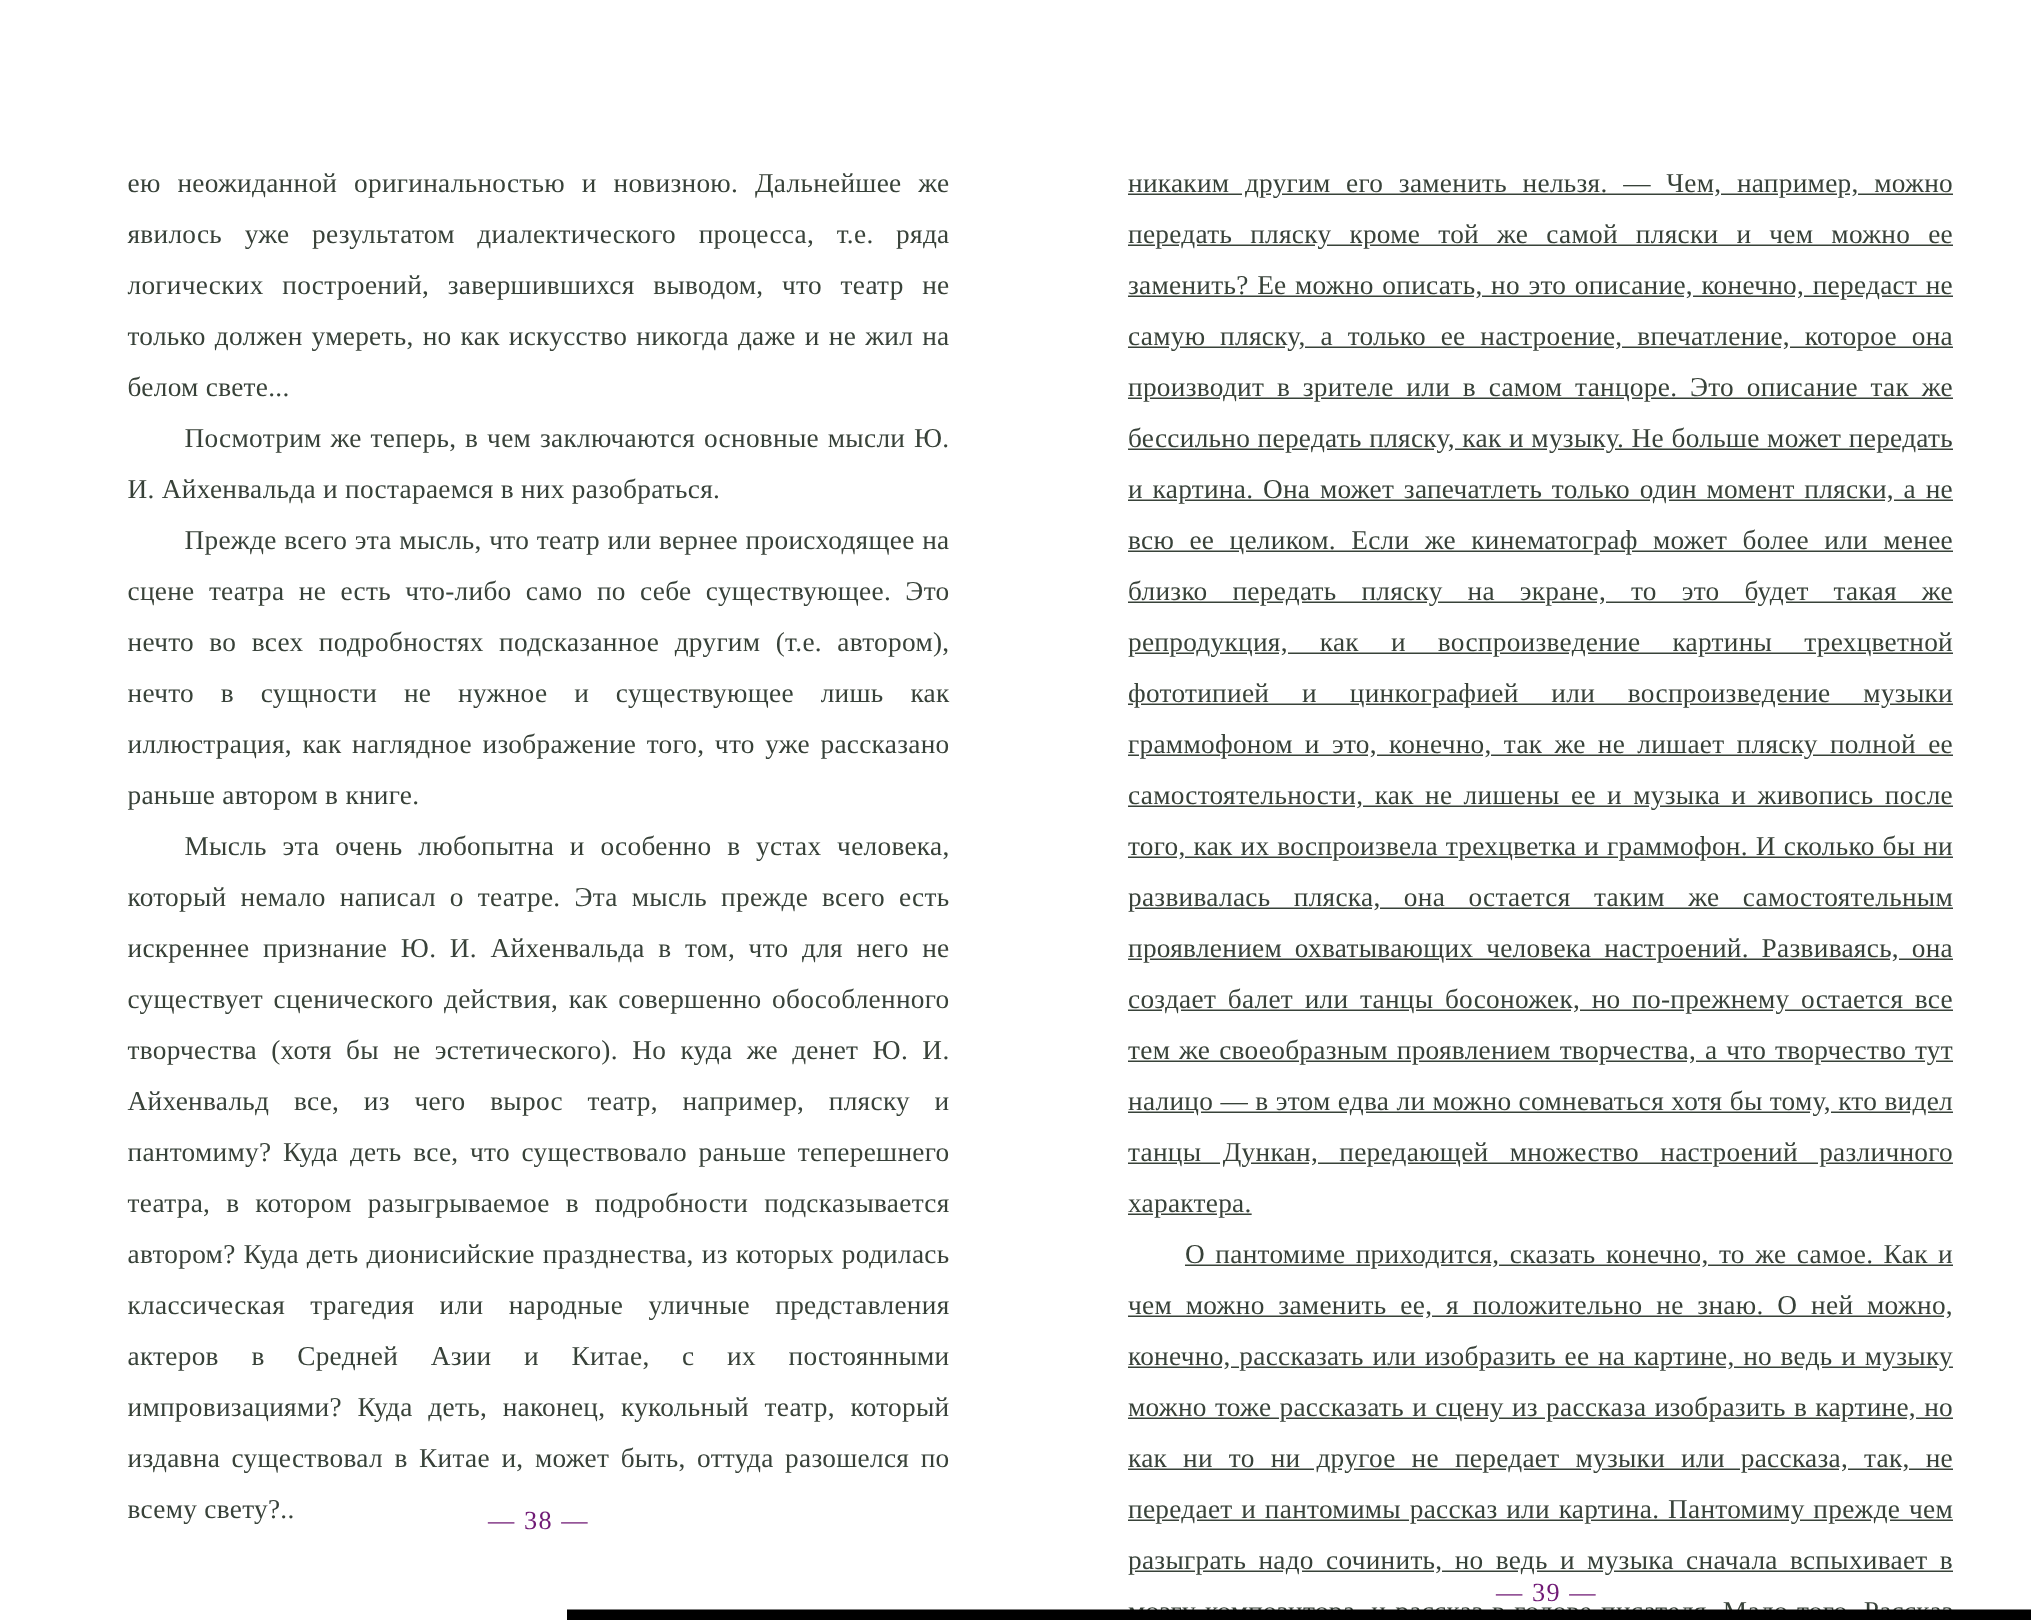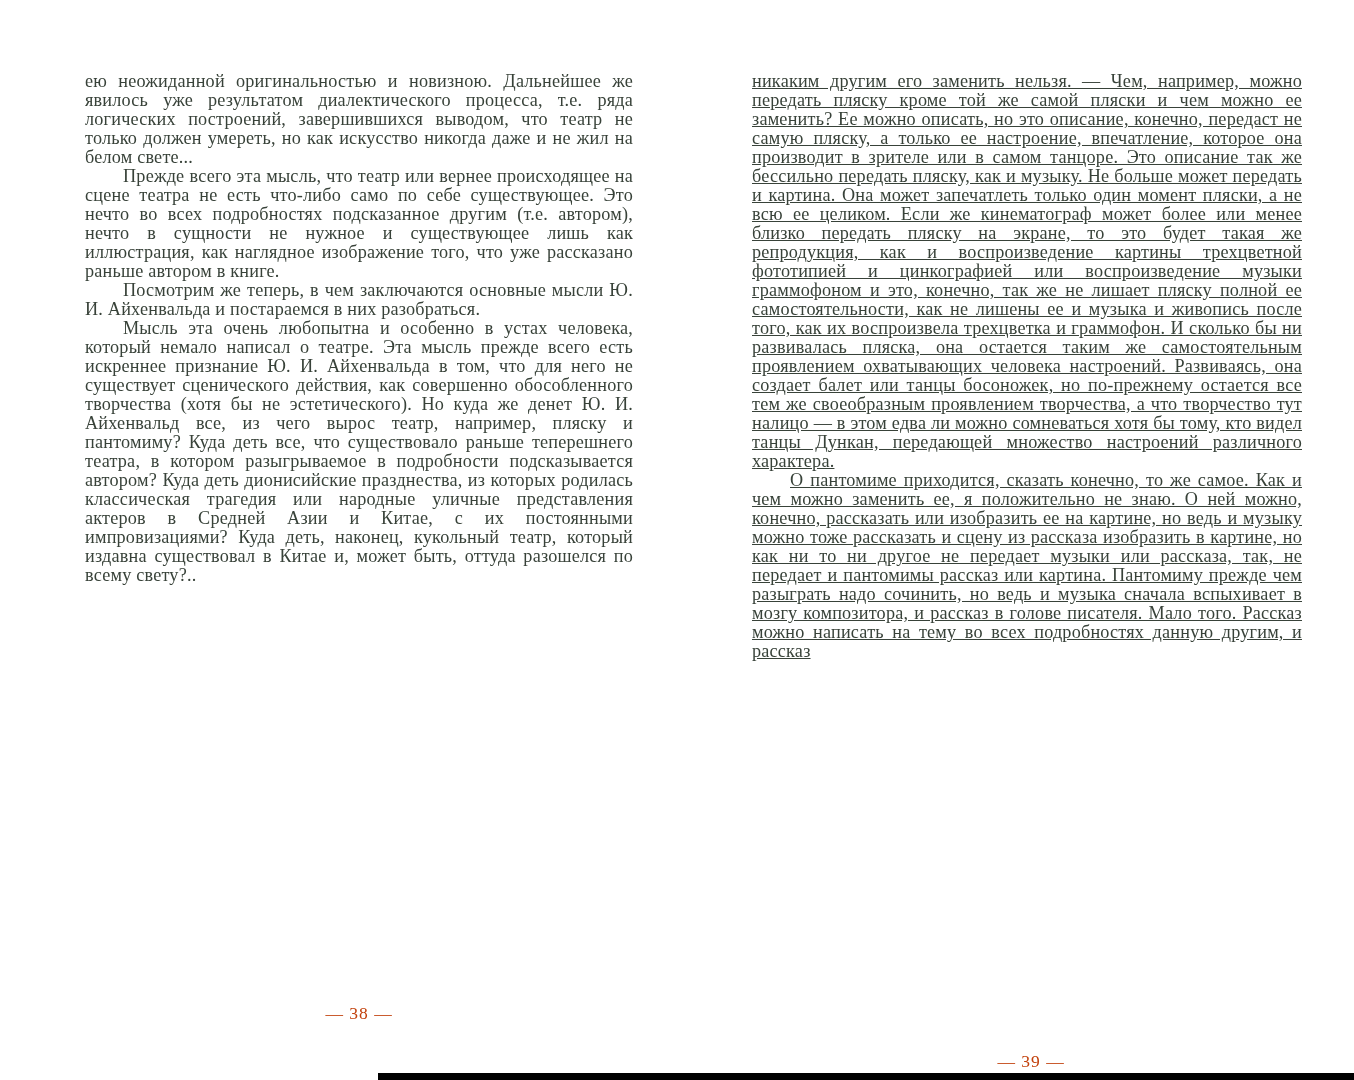--- a/index.html
+++ b/index.html
@@ -11,62 +11,62 @@
     position: relative;
     width: 1354px;
     height: 1080px;
     background: #ffffff;
     overflow: hidden;
     font-family: "Liberation Serif", "DejaVu Serif", serif;
     color: #384239;
   }
   .page-text {
     position: absolute;
-    top: 72px;
+    top: 105px;
     font-size: 18.2px;
-    line-height: 19px;
+    line-height: 34px;
     text-align: justify;
     letter-spacing: 0.2px;
   }
   .page-text.left  { left: 85px;  width: 548px; }
   .page-text.right { left: 752px; width: 550px; text-decoration: underline; }
   .page-text p {
     margin: 0;
     padding: 0;
   }
   .page-text p.indent { text-indent: 38px; }
   .page-number {
     position: absolute;
     top: 1003px;
     width: 548px;
     text-align: center;
     font-size: 17.5px;
     letter-spacing: 1px;
-    color: #c2410c;
+    color: #701a75;
   }
   .page-number.left  { left: 85px; }
   .page-number.right { left: 756px; width: 550px; margin-top: 48px; }
   .scan-bar {
     position: absolute;
     bottom: 0;
     left: 378px;
     right: 0;
     height: 7px;
     background: #000000;
   }
 </style>
 </head>
 <body>
 
 <div class="spread">
 
   <div class="page-text left">
     <p class="noindent">ею неожиданной оригинальностью и новизною. Дальнейшее же явилось уже результатом диалектического процесса, т.е. ряда логических построений, завершившихся выводом, что театр не только должен умереть, но как искусство никогда даже и не жил на белом свете...</p>
+    <p class="indent">Посмотрим же теперь, в чем заключаются основные мысли Ю. И. Айхенвальда и постараемся в них разобраться.</p>
     <p class="indent">Прежде всего эта мысль, что театр или вернее происходящее на сцене театра не есть что-либо само по себе существующее. Это нечто во всех подробностях подсказанное другим (т.е. автором), нечто в сущности не нужное и существующее лишь как иллюстрация, как наглядное изображение того, что уже рассказано раньше автором в книге.</p>
-    <p class="indent">Посмотрим же теперь, в чем заключаются основные мысли Ю. И. Айхенвальда и постараемся в них разобраться.</p>
     <p class="indent">Мысль эта очень любопытна и особенно в устах человека, который немало написал о театре. Эта мысль прежде всего есть искреннее признание Ю. И. Айхенвальда в том, что для него не существует сценического действия, как совершенно обособленного творчества (хотя бы не эстетического). Но куда же денет Ю. И. Айхенвальд все, из чего вырос театр, например, пляску и пантомиму? Куда деть все, что существовало раньше теперешнего театра, в котором разыгрываемое в подробности подсказывается автором? Куда деть дионисийские празднества, из которых родилась классическая трагедия или народные уличные представления актеров в Средней Азии и Китае, с их постоянными импровизациями? Куда деть, наконец, кукольный театр, который издавна существовал в Китае и, может быть, оттуда разошелся по всему свету?..</p>
   </div>
 
   <div class="page-number left">— 38 —</div>
 
   <div class="page-text right">
     <p class="noindent">никаким другим его заменить нельзя. — Чем, например, можно передать пляску кроме той же самой пляски и чем можно ее заменить? Ее можно описать, но это описание, конечно, передаст не самую пляску, а только ее настроение, впечатление, которое она производит в зрителе или в самом танцоре. Это описание так же бессильно передать пляску, как и музыку. Не больше может передать и картина. Она может запечатлеть только один момент пляски, а не всю ее целиком. Если же кинематограф может более или менее близко передать пляску на экране, то это будет такая же репродукция, как и воспроизведение картины трехцветной фототипией и цинкографией или воспроизведение музыки граммофоном и это, конечно, так же не лишает пляску полной ее самостоятельности, как не лишены ее и музыка и живопись после того, как их воспроизвела трехцветка и граммофон. И сколько бы ни развивалась пляска, она остается таким же самостоятельным проявлением охватывающих человека настроений. Развиваясь, она создает балет или танцы босоножек, но по-прежнему остается все тем же своеобразным проявлением творчества, а что творчество тут налицо — в этом едва ли можно сомневаться хотя бы тому, кто видел танцы Дункан, передающей множество настроений различного характера.</p>
     <p class="indent">О пантомиме приходится, сказать конечно, то же самое. Как и чем можно заменить ее, я положительно не знаю. О ней можно, конечно, рассказать или изобразить ее на картине, но ведь и музыку можно тоже рассказать и сцену из рассказа изобразить в картине, но как ни то ни другое не передает музыки или рассказа, так, не передает и пантомимы рассказ или картина. Пантомиму прежде чем разыграть надо сочинить, но ведь и музыка сначала вспыхивает в мозгу композитора, и рассказ в голове писателя. Мало того. Рассказ можно написать на тему во всех подробностях данную другим, и рассказ</p>
   </div>
 

